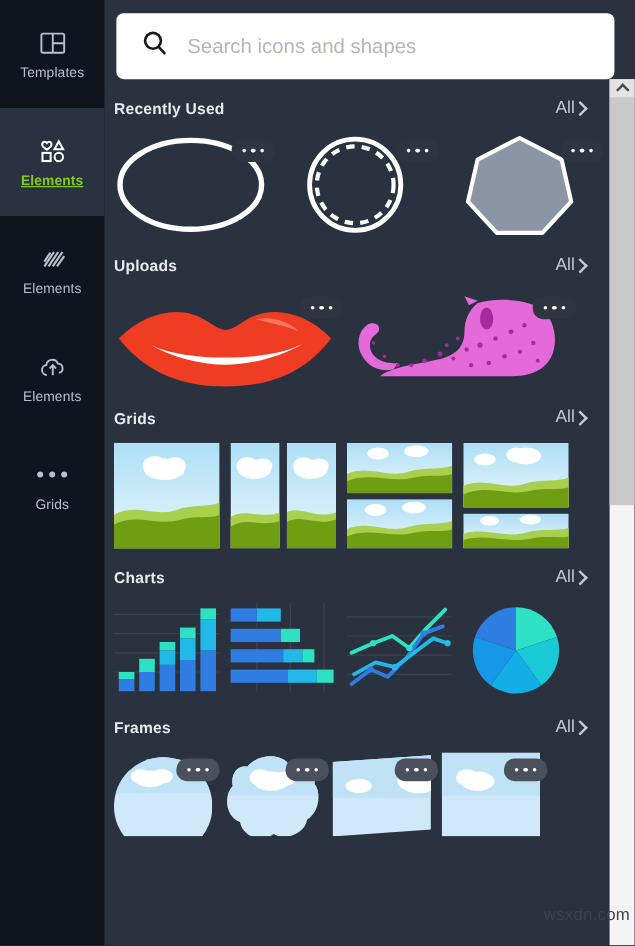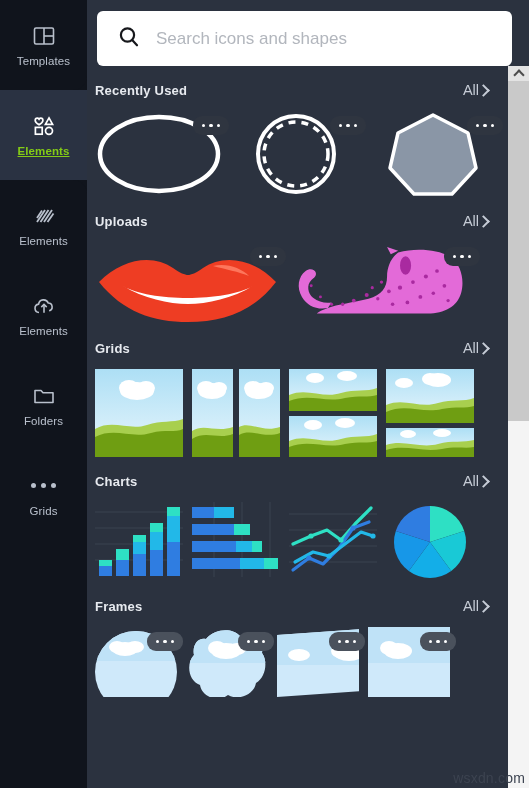--- a/index.html
+++ b/index.html
@@ -111,21 +111,21 @@
     width:21px; height:15px; display:flex; align-items:center; justify-content:center;
     background:#e3e3e3; cursor:pointer;
   }
   .sb-arrow .c { width:8px; height:8px; border-left:2px solid #4c4c4c; border-top:2px solid #4c4c4c; transform: rotate(45deg); margin-top:3px; }
   .sb-thumb {
     position:absolute; top:15px; left:0; width:21px; height:340px;
     background:#c9c9c9; cursor:pointer;
   }
 
   .watermark {
-    position:absolute; right:4px; bottom:2px;
+    position:absolute; right:4px; bottom:18px;
     color:#3c4350; font-size:14px; letter-spacing:.2px; z-index:9;
     font-family:"Liberation Sans", sans-serif;
   }
 </style>
 </head>
 <body>
 
 <div id="app">
 
   <div class="sidebar">
@@ -174,28 +174,20 @@
       <span class="ico">
         <svg viewBox="0 0 26 26" width="26" height="26" fill="none" stroke="#b9c0cc" stroke-width="1.6">
           <path d="M8 19.5a4.2 4.2 0 0 1 -.4 -8.35 5 5 0 0 1 9.6 -1.1 3.9 3.9 0 0 1 .9 7.7"></path>
           <line x1="13" y1="19.8" x2="13" y2="11.6"></line>
           <path d="M10.3 14.1 L13 11.3 L15.7 14.1"></path>
         </svg>
       </span>
       <span class="lbl">Elements</span>
     </div>
 
-    <div class="side-item">
-      <span class="ico">
-        <svg viewBox="0 0 26 26" width="26" height="26" fill="none" stroke="#b9c0cc" stroke-width="1.6">
-          <path d="M4 19.5 L4 7.5 L10 7.5 L12 9.8 L22 9.8 L22 19.5 Z" stroke-linejoin="round"></path>
-        </svg>
-      </span>
-      <span class="lbl">Folders</span>
-    </div>
 
     <div class="side-item">
       <span class="dots-icon">
           <i></i>
           <i></i>
           <i></i>
         </span>
       <span class="lbl">Grids</span>
     </div>
   </div>

